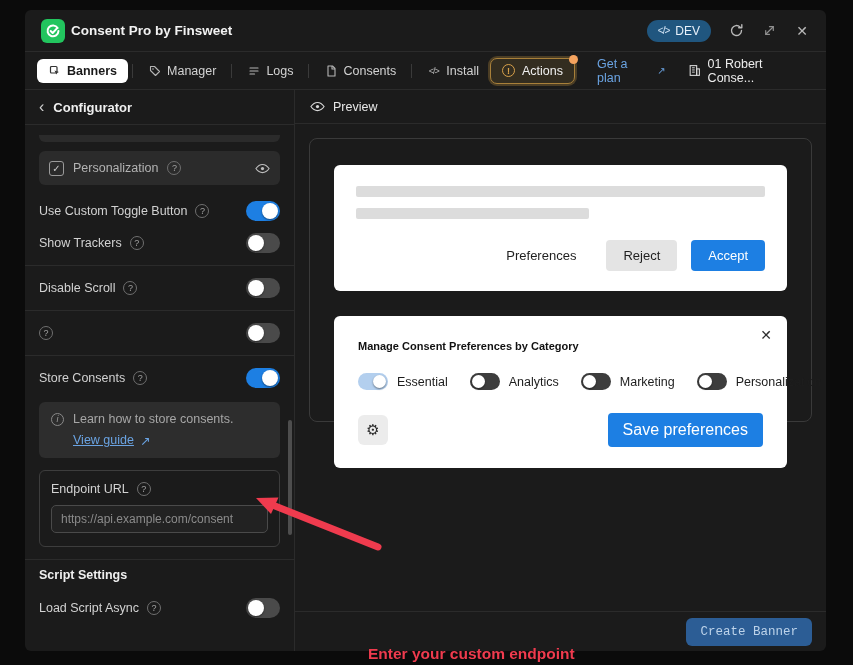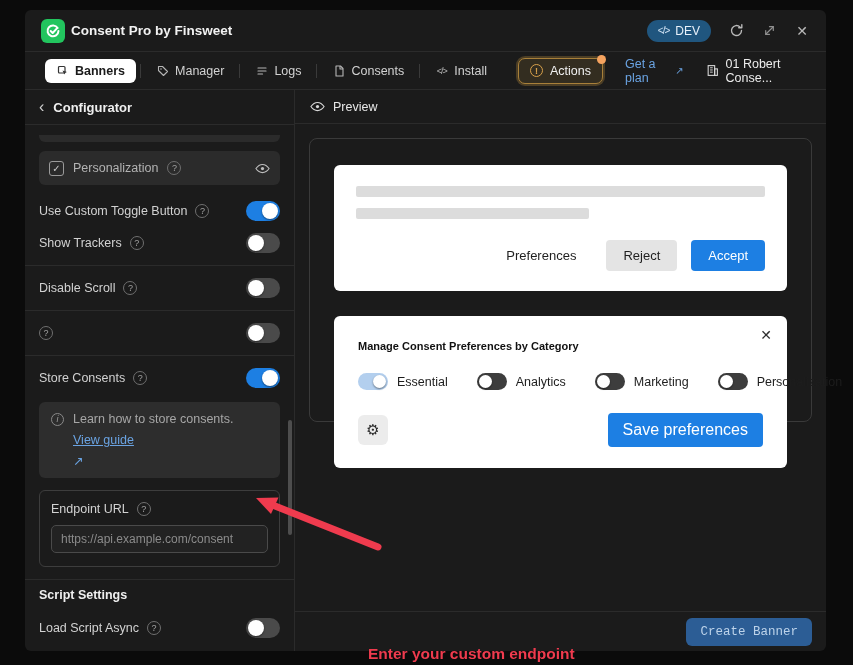--- a/index.html
+++ b/index.html
@@ -19,21 +19,21 @@
   .titlebar-right { margin-left:auto; display:flex; align-items:center; gap:17px; }
   .dev-badge { background:#20567f; color:#e8f1fa; border-radius:12px; padding:4px 11px;
                font-size:12px; display:flex; align-items:center; gap:6px; }
   .dev-badge .code { font-size:10px; color:#cfe2f3; letter-spacing:-1px; }
   .tb-icon { width:16px; height:16px; color:#b9b9b9; display:flex; align-items:center;
              justify-content:center; cursor:pointer; font-size:14px; }
   .tb-icon.dim { color:#8f8f8f; }
 
   
   .navbar { height:38px; flex:0 0 38px; display:flex; align-items:center;
-            padding:0 8px 0 20px; border-bottom:1px solid #2b2b2b;gap:20px; }
+            padding:0 8px 0 12px; border-bottom:1px solid #2b2b2b; }
   .tabs { display:flex; align-items:center; }
   .tab { display:flex; align-items:center; gap:6px; padding:5px 11px; border-radius:6px;
          font-size:12.5px; color:#d2d2d2; cursor:pointer; white-space:nowrap; }
   .tab .ticon { width:13px; height:13px; display:flex; align-items:center; justify-content:center;
                 color:#b5b5b5; font-size:9px; }
   .tab.active { background:#ffffff; color:#1a1a1a; font-weight:bold; }
   .tab.active .ticon { color:#333; }
   .tab-sep { width:1px; height:14px; background:#3a3a3a; margin:0 4px; }
   .nav-right { margin-left:auto; display:flex; align-items:center; gap:22px; padding-right:8px; }
   .actions-btn { position:relative; display:flex; align-items:center; gap:7px;
@@ -79,21 +79,21 @@
   .toggle .knob { position:absolute; top:2px; left:2px; width:16px; height:16px;
                   border-radius:50%; background:#fff; box-shadow:0 1px 2px rgba(0,0,0,.45); }
   .toggle.on { background:#1d7fe3; }
   .toggle.on .knob { left:auto; right:2px; }
   .info-box { background:#2d2d2d; border-radius:6px; padding:10px 12px; margin:8px 0 12px 0; }
   .info-line1 { display:flex; align-items:center; gap:9px; font-size:12.5px; color:#a6a6a6; }
   .icirc { width:13px; height:13px; border:1px solid #8a8a8a; border-radius:50%; font-size:9px;
            color:#9c9c9c; display:inline-flex; align-items:center; justify-content:center;
            font-style:italic; flex:0 0 13px; }
   .view-guide { margin:7px 0 0 22px; color:#6aa3e2; font-size:12.5px; cursor:pointer;
-                display:inline-flex; gap:6px;flex-direction:column; }
+                display:inline-flex; gap:6px; }
   .view-guide .vg-text { text-decoration:underline; }
   .endpoint-box { border:1px solid #3d3d3d; border-radius:6px; padding:11px 11px 13px 11px; }
   .endpoint-label { display:flex; align-items:center; gap:8px; font-size:12.5px;
                     color:#d2d2d2; margin-bottom:9px; }
   .endpoint-input { width:100%; height:28px; background:#222; border:1px solid #4a4a4a;
                     border-radius:5px; color:#e0e0e0; font-size:12px; padding:0 9px;
                     font-family:"Liberation Sans","DejaVu Sans",sans-serif; }
   .endpoint-input::placeholder { color:#8b8b8b; }
   .script-title { font-size:12.5px; font-weight:bold; color:#efefef; margin:8px 0 10px 0; }
   .sb-scroll { position:absolute; right:2px; top:330px; width:4px; height:115px;
@@ -112,21 +112,21 @@
   .banner-actions { margin-top:21px; display:flex; align-items:center; justify-content:flex-end; gap:14px; }
   .pref-link { color:#1f1f1f; font-size:13px; margin-right:16px; cursor:pointer; }
   .btn { border:none; border-radius:4px; font-size:13px; padding:8px 17px; cursor:pointer;
          font-family:inherit; }
   .btn.gray { background:#e4e4e4; color:#1f1f1f; }
   .btn.blue { background:#1d7fe3; color:#fff; }
   .modal-card { margin-top:25px; padding:15px 24px 21px 24px; position:relative; }
   .modal-close { position:absolute; top:11px; right:15px; color:#2d2d2d; font-size:14px;
                  cursor:pointer; }
   .modal-title { font-size:11px; font-weight:bold; color:#111; margin-top:9px; }
-  .cats { display:flex; align-items:flex-start; gap:29px; margin-top:21px; flex-wrap:nowrap; }
+  .cats { display:flex; align-items:flex-start; gap:22px; margin-top:21px; flex-wrap:nowrap; }
   .cat { display:flex; align-items:center; gap:9px; }
   .cat-label { font-size:12.5px; color:#1d1d1d; white-space:nowrap; }
   .toggle.sm { width:30px; height:17px; flex:0 0 30px; }
   .toggle.sm .knob { width:13px; height:13px; }
   .toggle.lightblue { background:#b3cfee; }
   .modal-footer { margin-top:23px; display:flex; align-items:center; }
   .gear-btn { width:30px; height:30px; background:#ececec; border-radius:6px; display:flex;
               align-items:center; justify-content:center; color:#2d2d2d; font-size:15px;
               cursor:pointer; }
   .save-btn { margin-left:auto; padding:8px 15px; font-size:16px; }

